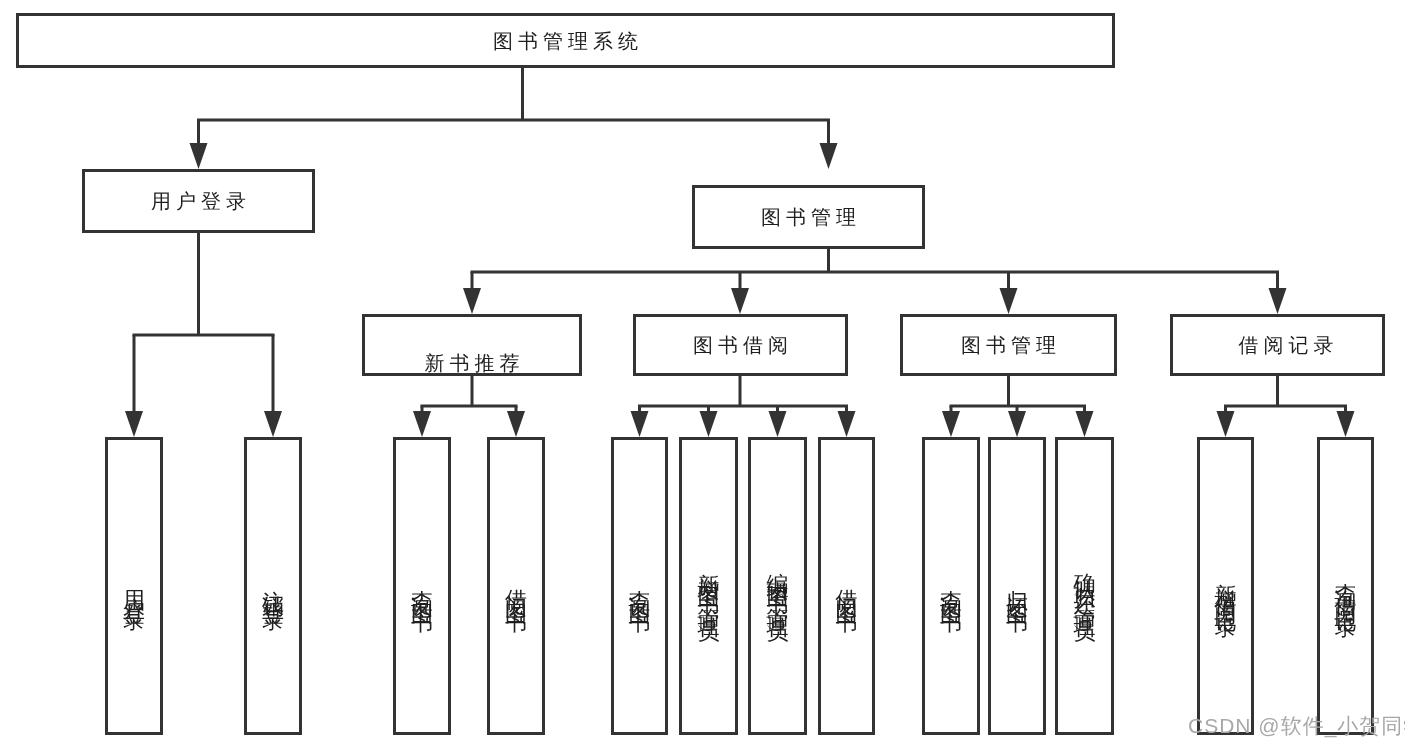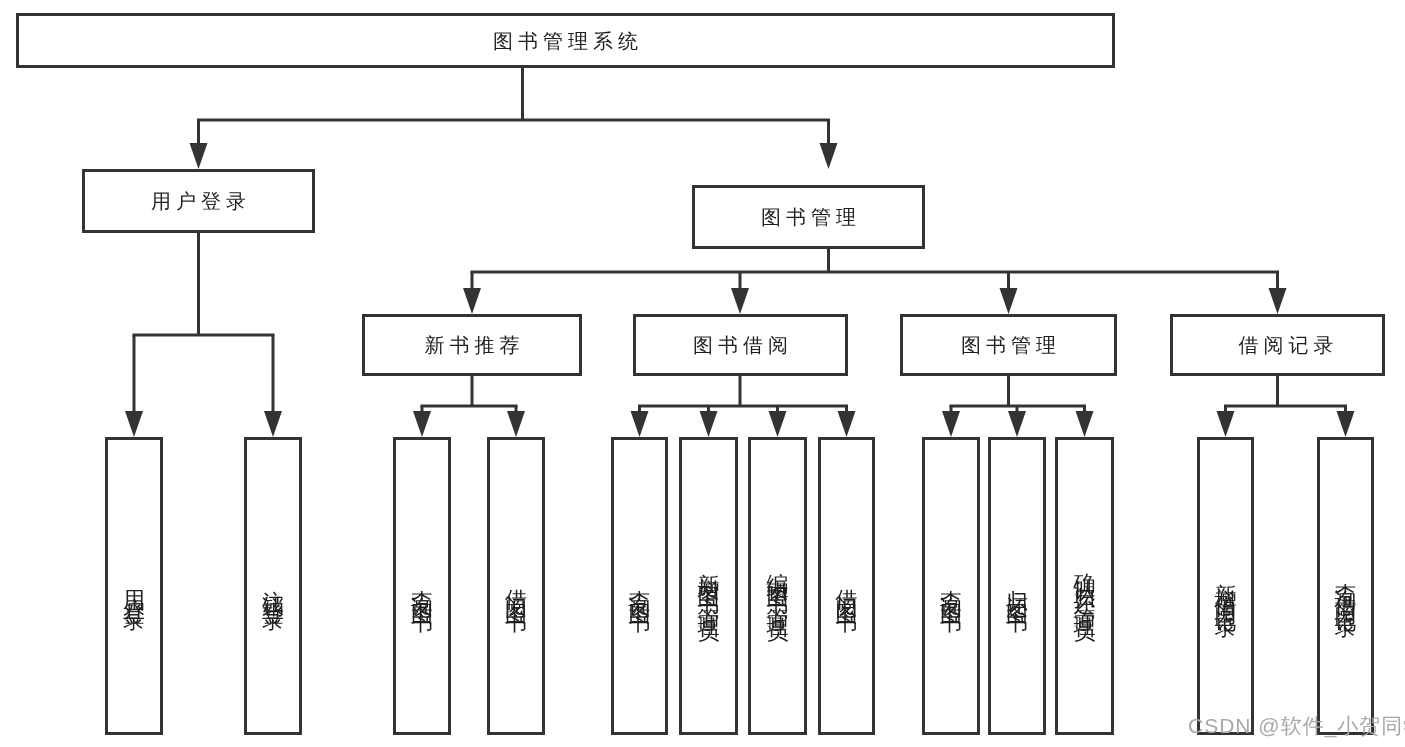--- a/index.html
+++ b/index.html
@@ -135,21 +135,21 @@
     <span class="hlabel">图书管理系统</span>
   </div>
 
   <div class="box lvl2" style="left:82px;">
     <span class="hlabel">用户登录</span>
   </div>
   <div class="box lvl2" style="left:692px;margin-top:16px;">
     <span class="hlabel">图书管理</span>
   </div>
 
-  <div class="box lvl3" style="left:362px;width:220px;">
+  <div class="box lvl3" style="left:362px;width:220px;align-items:flex-end;">
     <span class="hlabel">新书推荐</span>
   </div>
   <div class="box lvl3" style="left:633px;width:215px;">
     <span class="hlabel">图书借阅</span>
   </div>
   <div class="box lvl3" style="left:900px;width:217px;">
     <span class="hlabel">图书管理</span>
   </div>
   <div class="box lvl3" style="left:1170px;width:215px;padding-left:17px;">
     <span class="hlabel">借阅记录</span>

